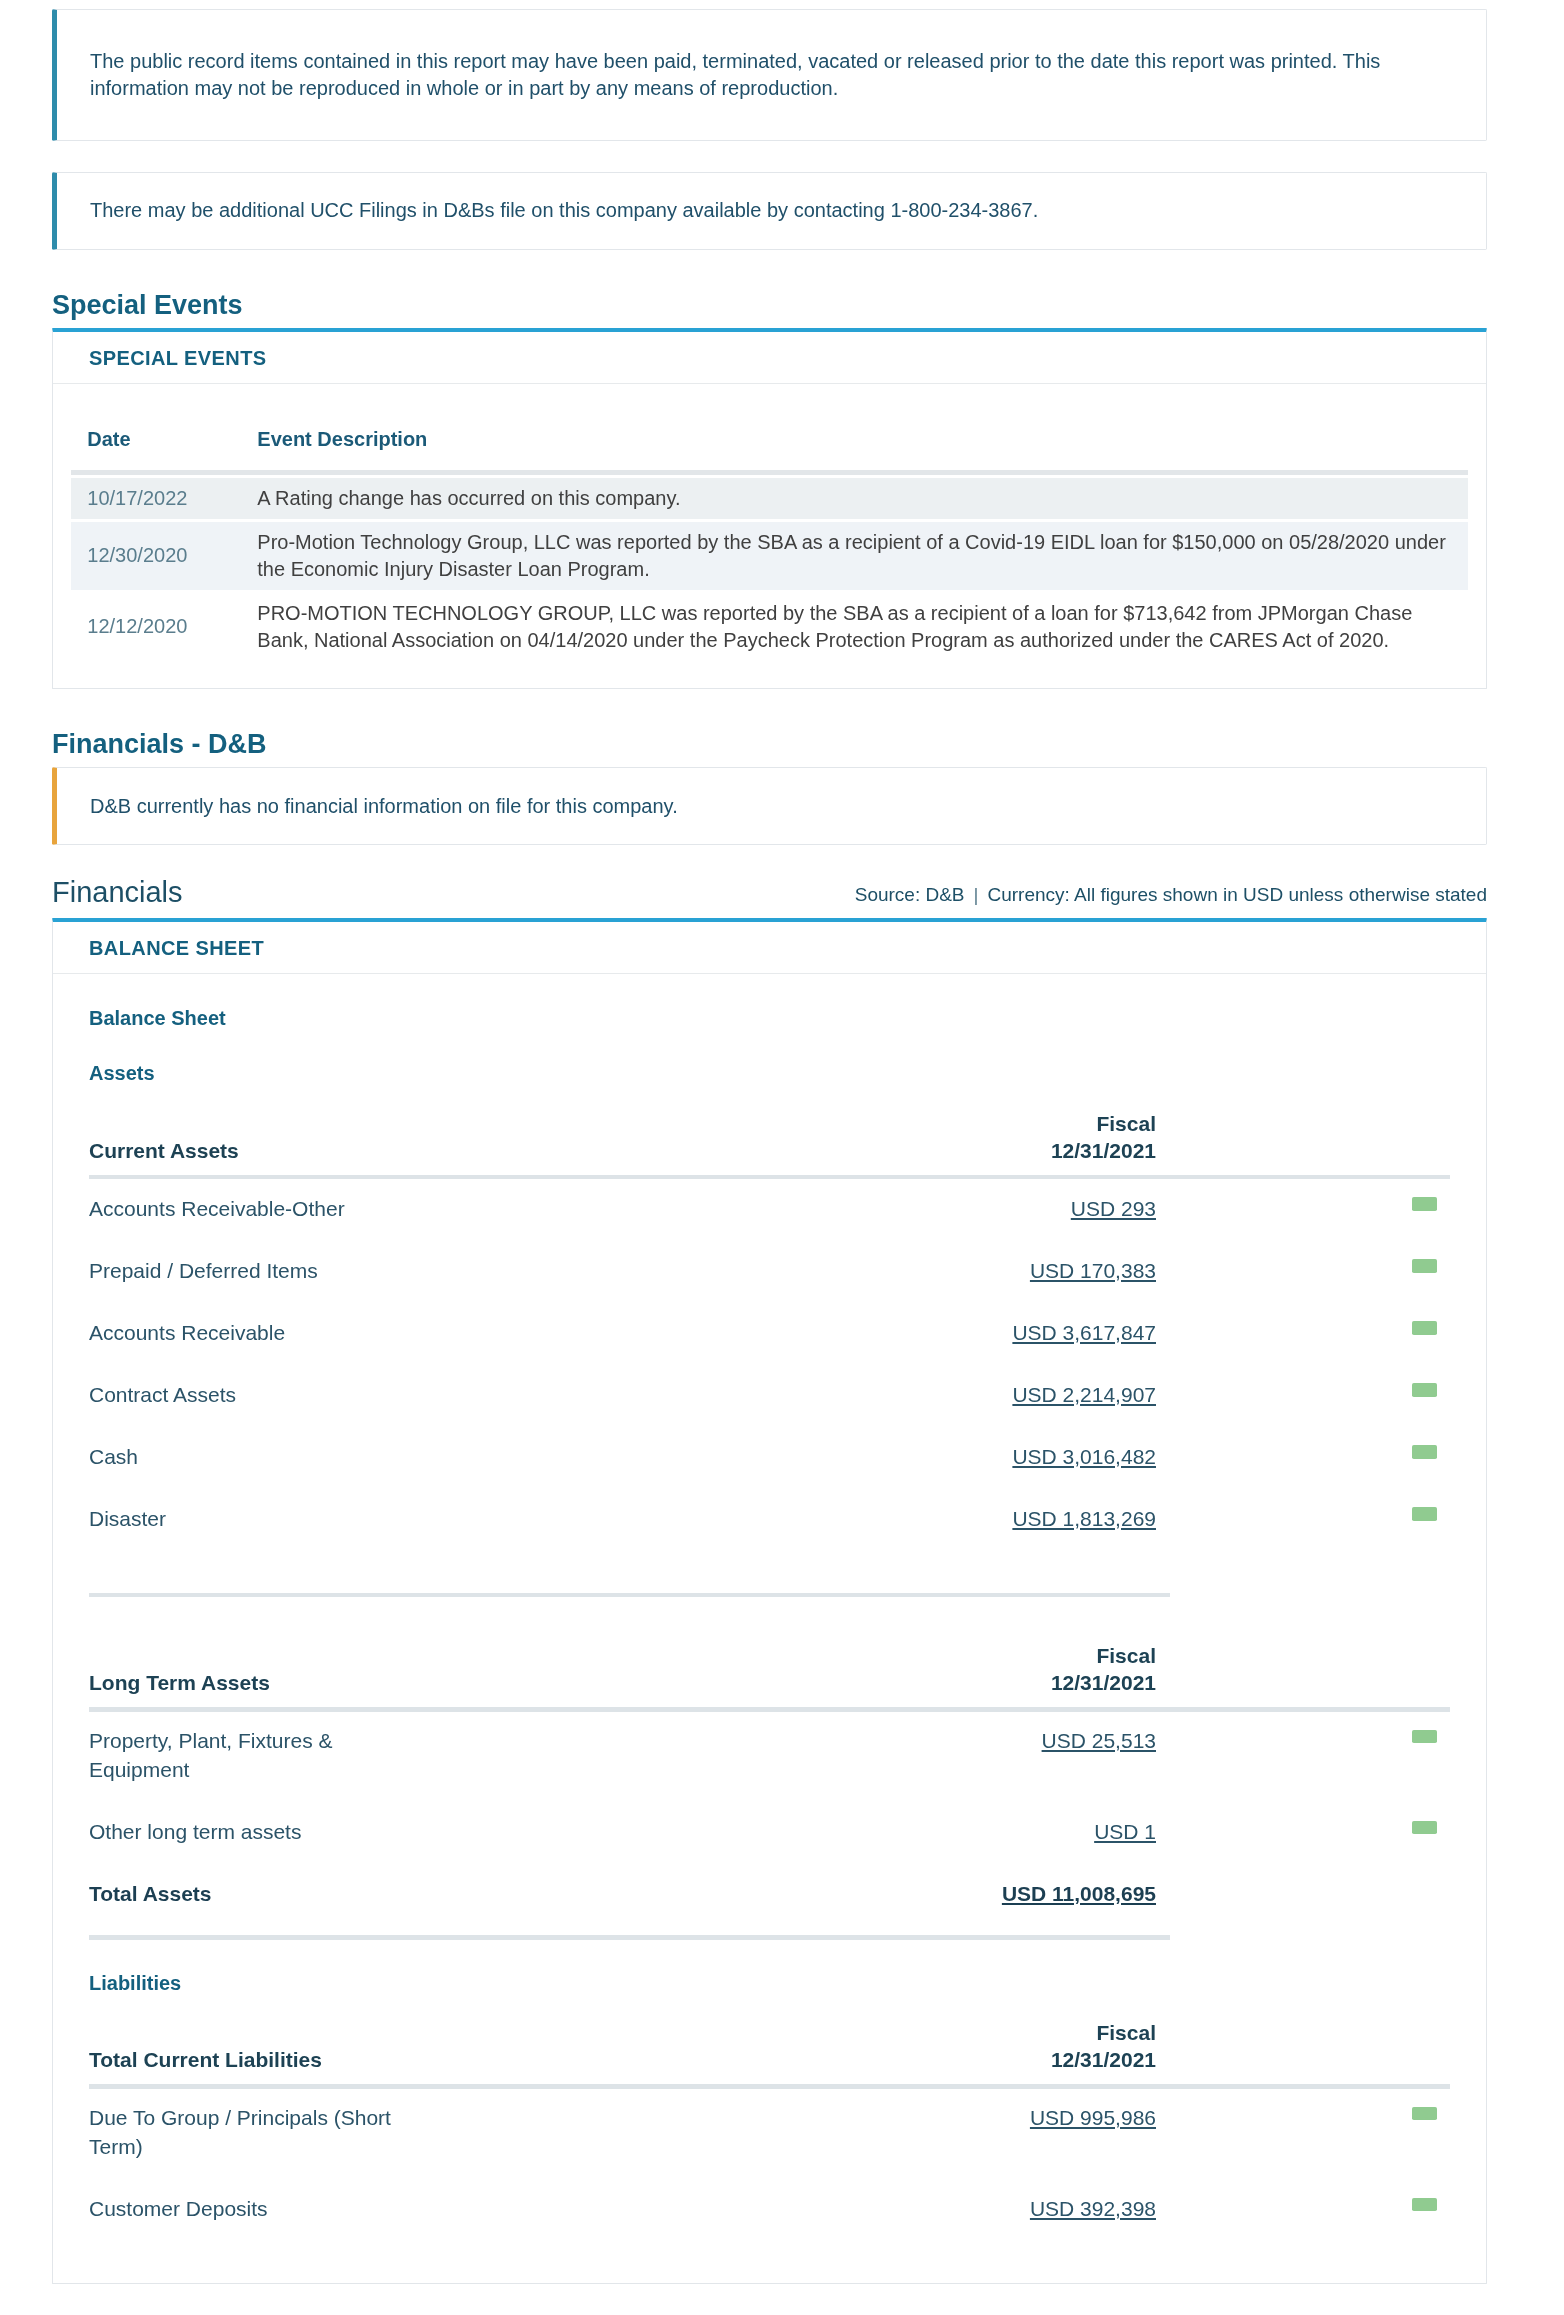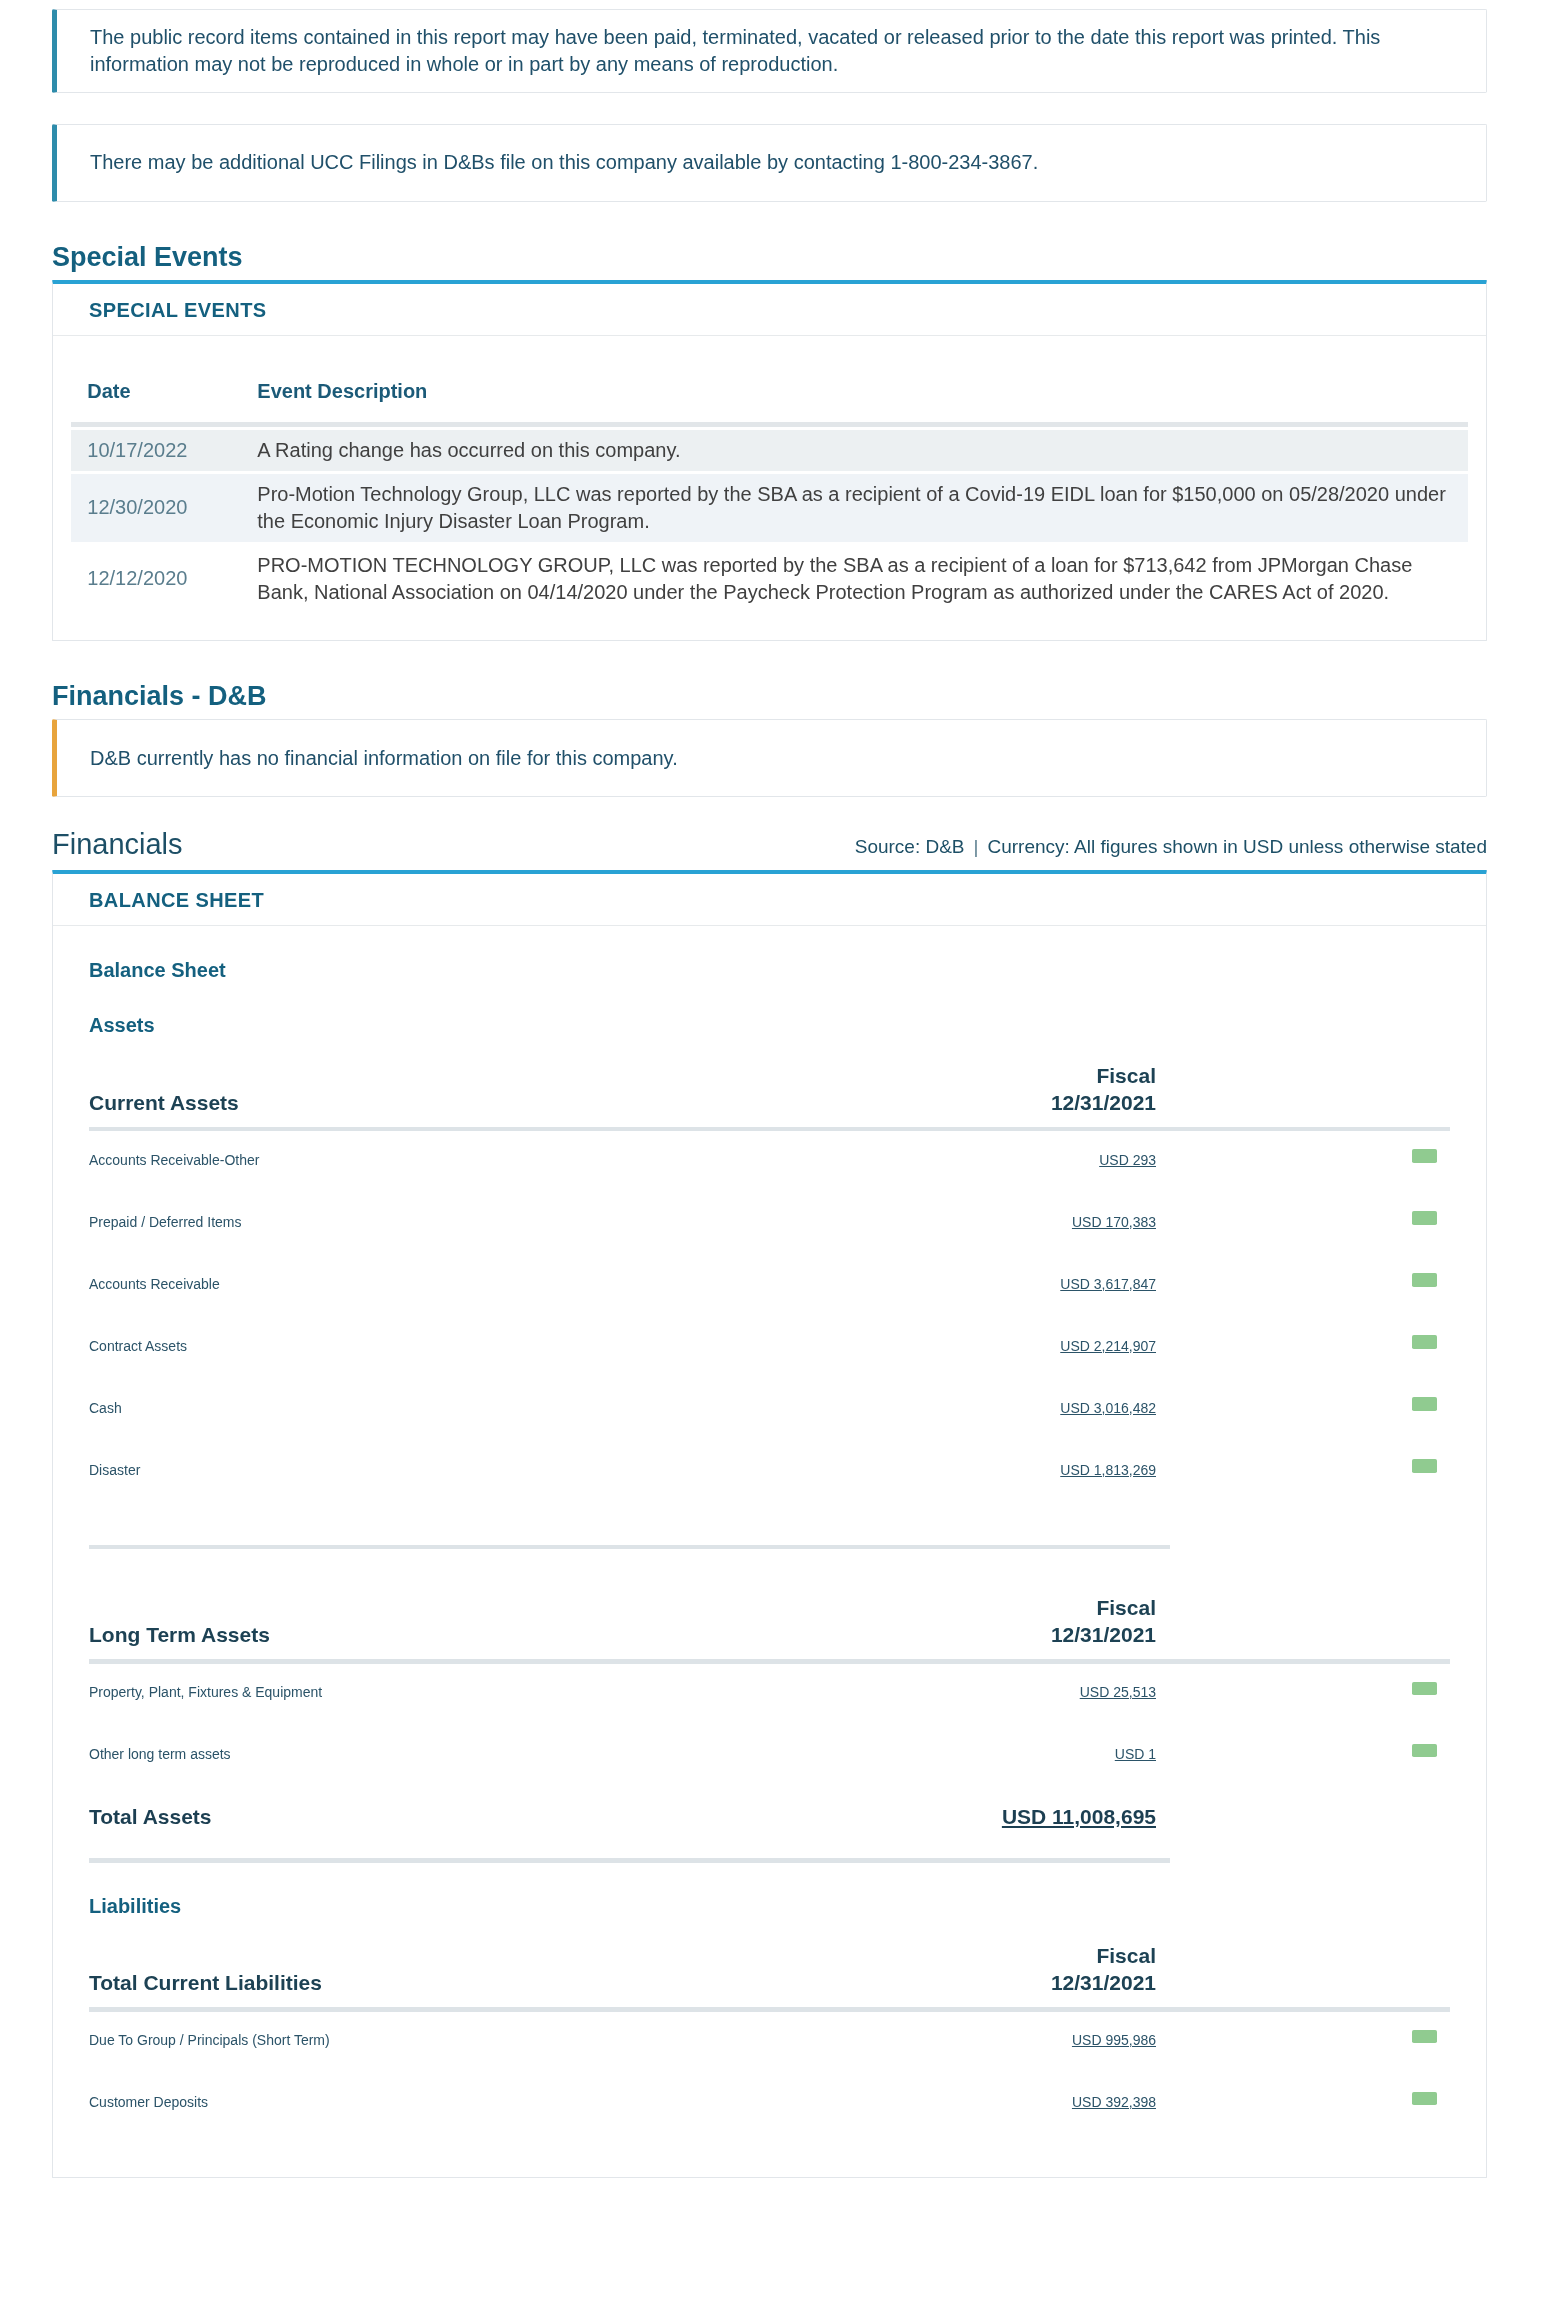--- a/index.html
+++ b/index.html
@@ -2,21 +2,21 @@
 <html style="font-size:14.5px"><head>
 <meta charset="utf-8">
 <style>
   * { margin:0; padding:0; box-sizing:border-box; }
   html,body { width:1565px; height:2316px; overflow:hidden; background:#ffffff;
     font-family:"Liberation Sans","DejaVu Sans",sans-serif; }
   .page { width:1435px; margin-left:52px; padding-top:9px; }
 
   
   .note-box { background:#fff; border:0.9px solid #e2e6ea; border-left:5.4px solid #2e8cab;
-    border-radius:1.8px; padding:14px 33px; font-size:20px; line-height:27px; color:#20506a; }
+    border-radius:1.8px; padding:38px 33px; font-size:20px; line-height:27px; color:#20506a; }
   .note-box.single { padding:24.4px 33px; }
   .note-box.orange { border-left-color:#e8a43c; }
   .note-box + .note-box { margin-top:31px; }
 
   
   .section-heading { margin-top:40px; margin-bottom:7.2px; font-size:27px; line-height:31px;
     font-weight:700; color:#14607f; }
 
   
   .card { background:#fff; border:0.9px solid #e2e6ea; border-top:4.5px solid #29a2d4; border-radius:0.9px; }
@@ -45,21 +45,21 @@
   
   .bs-title { margin-top:33px; font-size:20px; line-height:23.5px; font-weight:700; color:#14607f; }
   .bs-section-title { margin-top:31px; font-size:20px; line-height:25px; font-weight:700; color:#14607f; }
   .bs-group-header { display:grid; grid-template-columns:1067px 296px; margin-top:23.5px; }
   .bs-group-header .hleft { display:flex; justify-content:space-between; align-items:flex-end;
     font-size:21px; line-height:27px; font-weight:700; color:#1d4254; }
   .bs-period { text-align:right; }
   .bs-divider { height:4.5px; background:#dde3e7; margin-top:11px; }
   .bs-rows { margin-top:14.5px; }
   .bs-row { display:grid; grid-template-columns:1067px 296px; margin-bottom:33px;
-    font-size:14px; line-height:29px; color:#2b5368; align-items:flex-start;gap:9px; }
+    font-size:21px; line-height:29px; color:#2b5368; align-items:flex-start;gap:9px; }
   .bs-row .rleft { display:flex; justify-content:space-between; align-items:flex-start; }
   .bs-label { max-width:312px; }
   .bs-value { text-align:right; white-space:nowrap;text-decoration:underline; }
   .bs-marker-cell { display:flex; justify-content:flex-end; padding-right:24.4px; }
   .marker { width:24.4px; height:13.6px; background:#90cb90; border-radius:1.8px; margin-top:3.6px; }
   .bs-total { display:grid; grid-template-columns:1067px 296px; margin-top:1.8px;
     font-size:21px; line-height:29px; font-weight:700; color:#1c3f52; }
   .bs-total .rleft { display:flex; justify-content:space-between; }
   .bs-total-divider { height:4.5px; background:#dde3e7; margin-top:27px; width:1081px; }
   .bs-group { margin-bottom:12.7px; }

